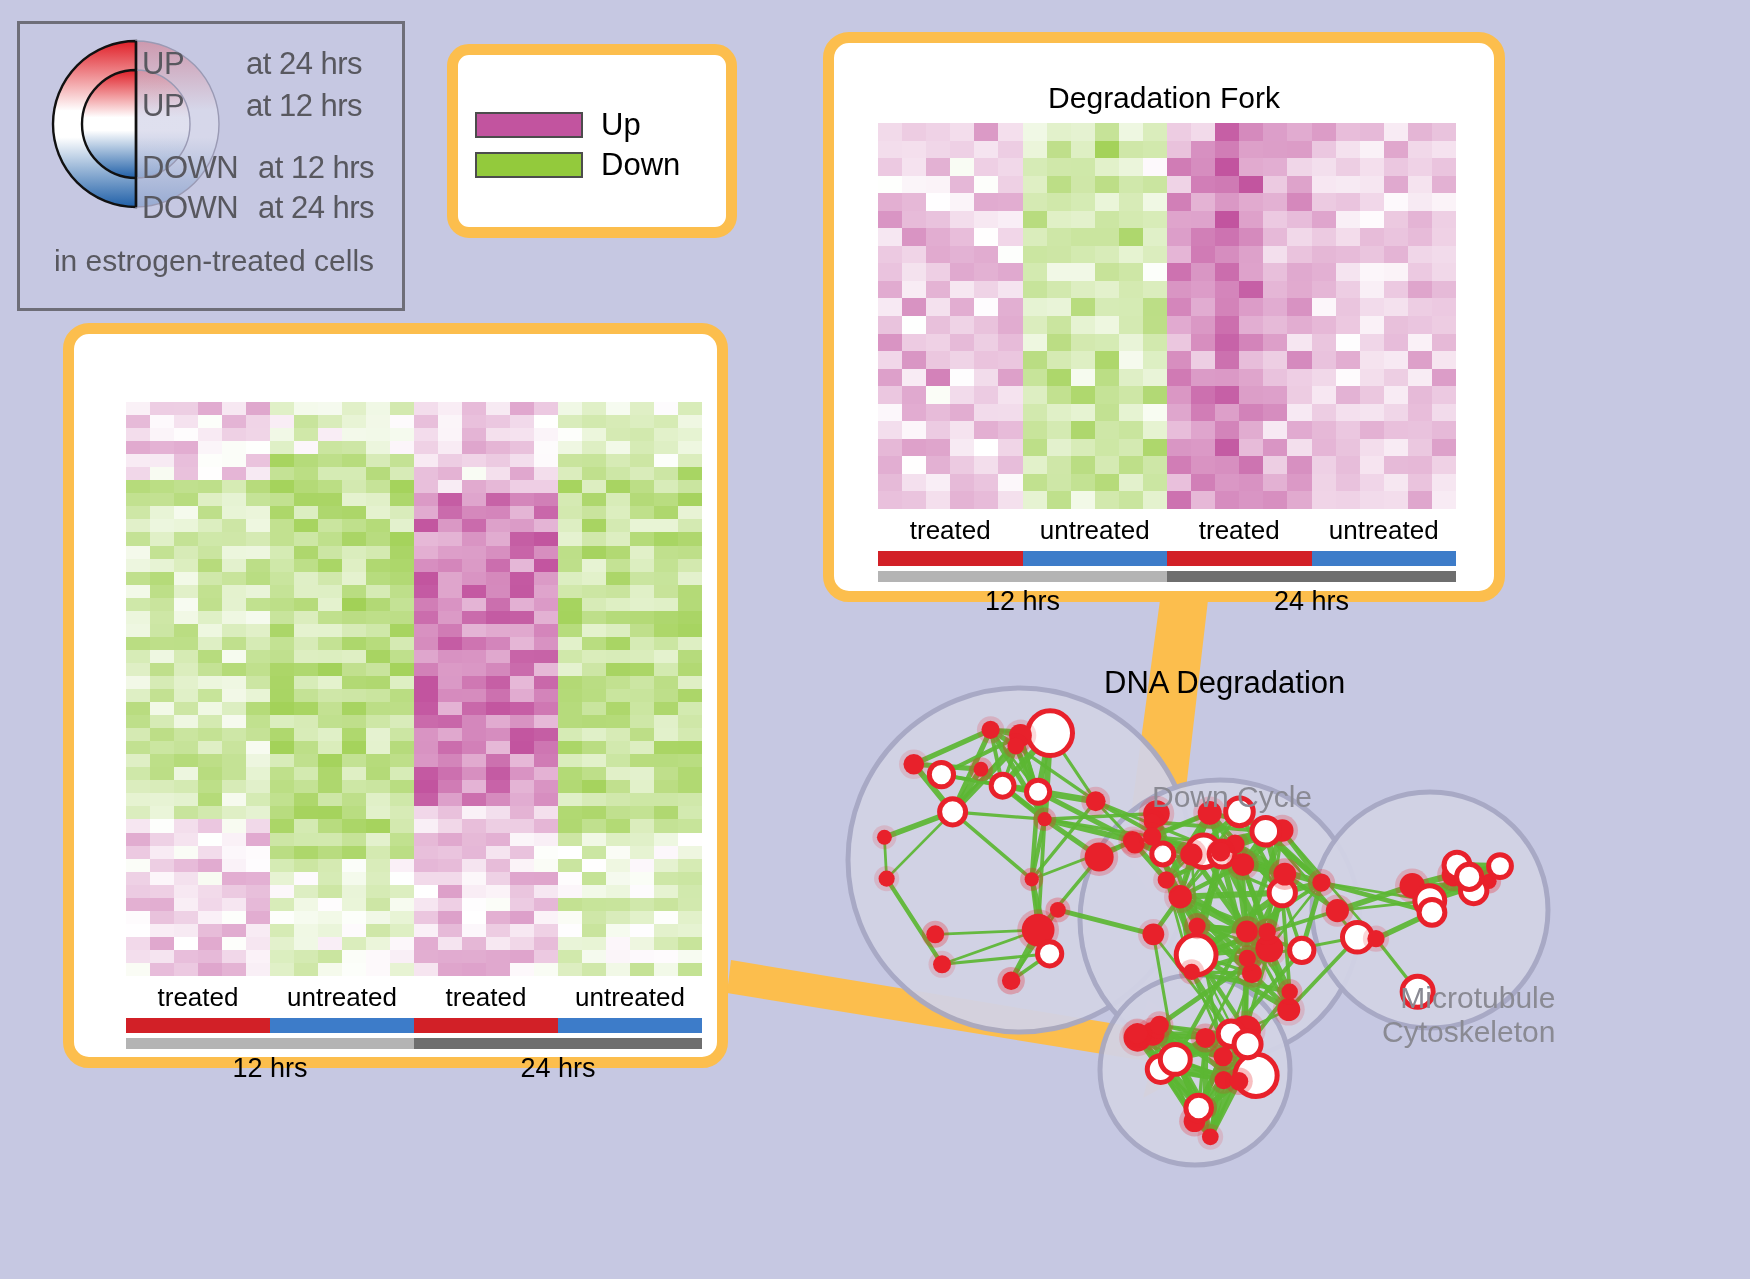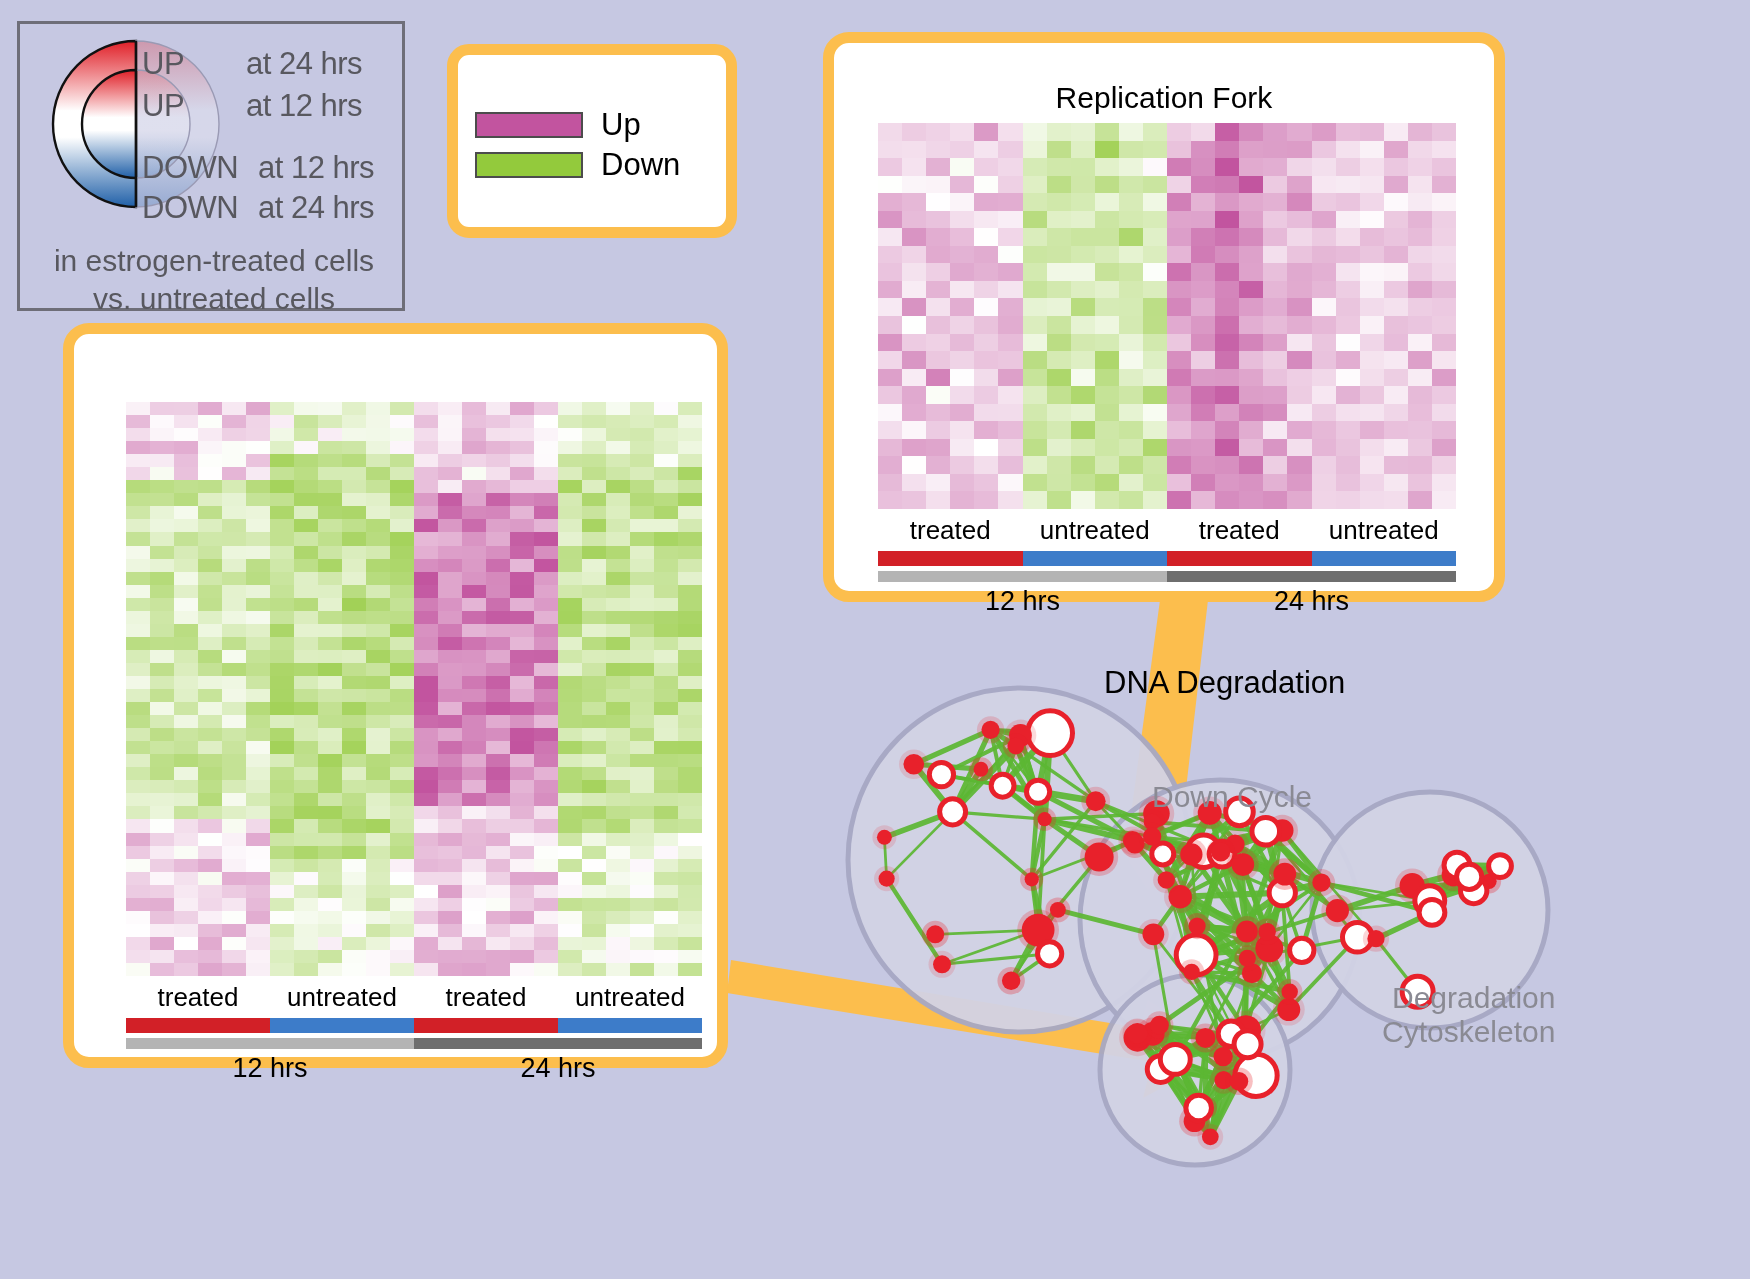--- a/index.html
+++ b/index.html
@@ -138,39 +138,38 @@
     <div class="ring-label" style="left:226px;top:64px;">at 12 hrs</div>
 
     <div class="ring-label" style="left:122px;top:126px;">DOWN</div>
     <div class="ring-label" style="left:238px;top:126px;">at 12 hrs</div>
 
     <div class="ring-label" style="left:122px;top:166px;">DOWN</div>
     <div class="ring-label" style="left:238px;top:166px;">at 24 hrs</div>
 
     <div id="ring-footer">
       <div>in estrogen-treated cells</div>
-      <div>vs. untreated cells</div>
     </div>
   </div>
 
   <div class="card" id="legend-card">
     <div id="legend-inner">
       <div class="legend-row">
         <span class="sw up"></span>
         <span>Up</span>
       </div>
       <div class="legend-row">
         <span class="sw down"></span>
         <span>Down</span>
       </div>
     </div>
   </div>
 
   <div class="card" id="fork-card">
-    <div class="panel-title">Replication Fork</div>
+    <div class="panel-title">Degradation Fork</div>
     <div class="hm" id="hm-fork" style="left: 44px; top: 80px; width: 578px; height: 386px; grid-template-columns: repeat(24, 1fr); grid-template-rows: repeat(22, 1fr);">
         <div style="background: rgb(242, 218, 234);"></div>
         <div style="background: rgb(237, 204, 226);"></div>
         <div style="background: rgb(239, 210, 230);"></div>
         <div style="background: rgb(243, 221, 236);"></div>
         <div style="background: rgb(219, 154, 198);"></div>
         <div style="background: rgb(244, 223, 237);"></div>
         <div style="background: rgb(240, 248, 229);"></div>
         <div style="background: rgb(226, 241, 203);"></div>
         <div style="background: rgb(229, 242, 209);"></div>
@@ -2265,16 +2264,16 @@
         <circle cx="433.1366919944691" cy="436.5981876844738" r="9.634701058268547" fill="#e8212b"></circle>
         <circle cx="408.67576884209" cy="487.9907266932187" r="12.784787056269124" fill="#ffffff" stroke="#e8212b" stroke-width="5"></circle>
         <circle cx="385.2826968637963" cy="439.37415014538936" r="14.974166564177722" fill="#ffffff" stroke="#e8212b" stroke-width="5"></circle>
         <circle cx="448.99476639824843" cy="461.33164545997477" r="13.766897158697248" fill="#e8212b" opacity="0.29"></circle>
         <circle cx="448.99476639824843" cy="461.33164545997477" r="9.266897158697248" fill="#e8212b"></circle>
       </svg>
   </div>
 
   <div class="clabel" id="lab-dna">DNA Degradation</div>
   <div class="clabel" id="lab-cc">Down Cycle</div>
-  <div class="clabel" id="lab-mt">Degradation
+  <div class="clabel" id="lab-mt">Microtubule
 Cytoskeleton</div>
 
 </div>
 
 </body></html>

